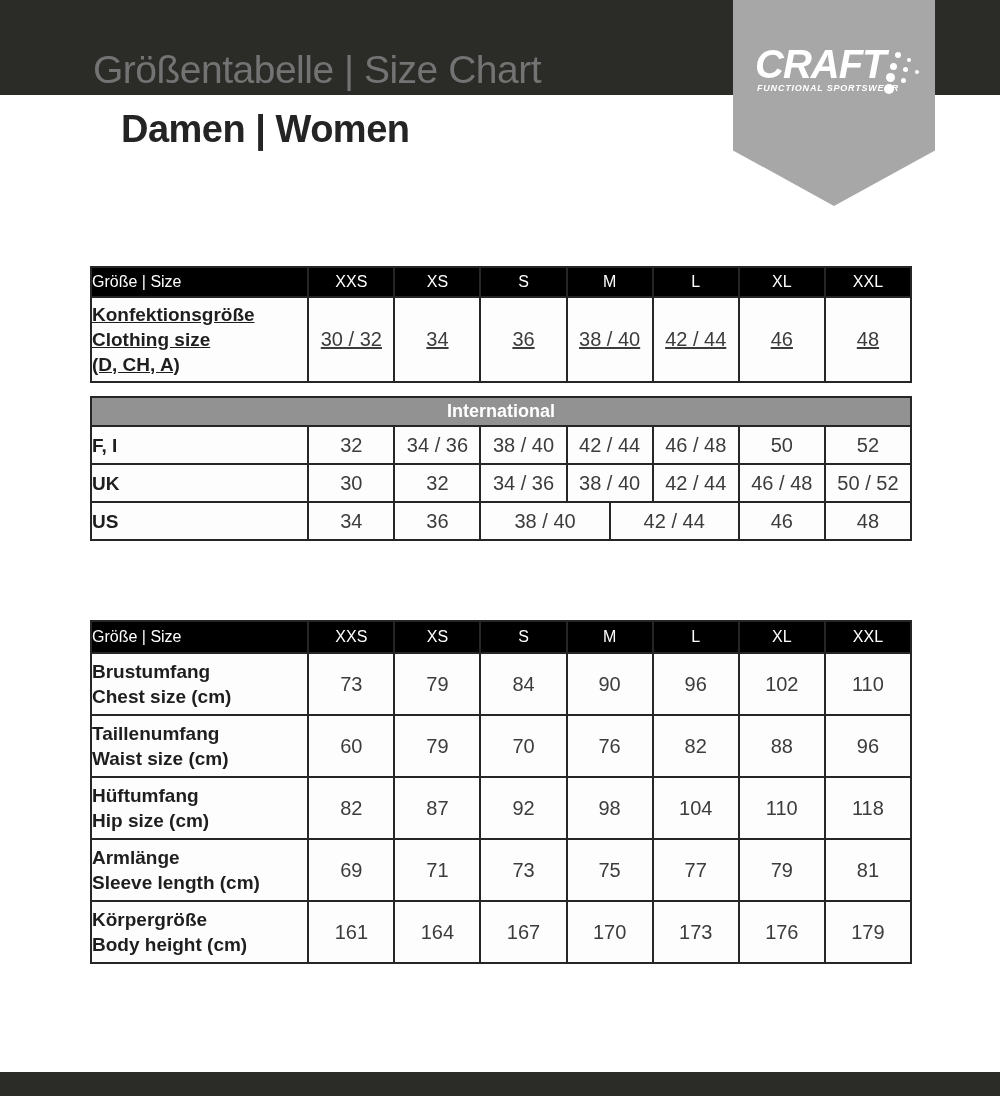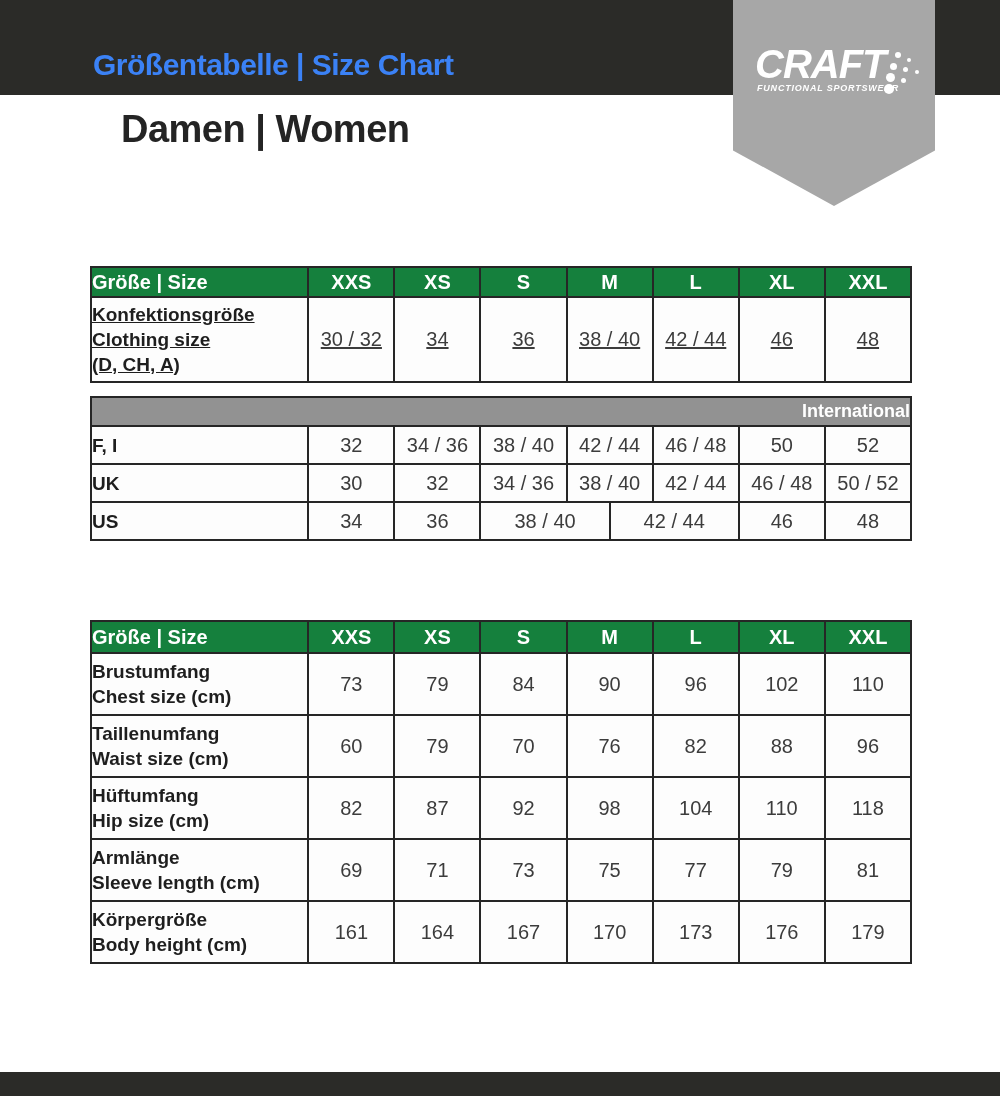--- a/index.html
+++ b/index.html
@@ -12,21 +12,21 @@
   }
   .page{position:absolute;inset:0;}
 
   
   .top-band{
     position:absolute;left:0;top:0;width:1000px;height:95px;
     background:#2b2b28;
   }
   .page-title{
     position:absolute;left:93px;top:50px;margin:0;
-    font-size:30px;font-weight:bold;color:#3b82f6;
+    font-size:39px;font-weight:normal;color:#737373;
     letter-spacing:-0.5px;white-space:nowrap;line-height:1;
   }
   .page-subtitle{
     position:absolute;left:121px;top:110px;margin:0;
     font-size:38px;font-weight:bold;color:#242424;
     letter-spacing:-0.5px;white-space:nowrap;line-height:1;
   }
 
   
   .pennant{
@@ -54,31 +54,31 @@
   }
   table.sizes td,table.sizes th{
     border:2px solid #262626;
     padding:0;margin:0;
   }
   .t1a{top:266px;}
   .t1b{top:396px;}
   .t2 {top:620px;}
 
   th.gh{
-    background:#15803d;color:#ffffff;
-    font-size:20px;font-weight:bold;
+    background:#000000;color:#ffffff;
+    font-size:16px;font-weight:normal;
   }
   th.label-h{text-align:left;padding-left:12px;}
   th.size-h{text-align:center;}
   th.h1{height:28px;}
   th.h2{height:30px;}
   td.band{
     background:#929292;color:#ffffff;
     font-size:18px;font-weight:bold;
-    text-align:right;padding-left:12px;height:27px;
+    text-align:center;padding-left:12px;height:27px;
   }
   td.lbl{
     text-align:left;padding-left:12px;
     font-size:19px;font-weight:bold;color:#1e1e1e;
     line-height:25px;vertical-align:middle;
   }
   td.val{
     text-align:center;vertical-align:middle;
     font-size:20px;font-weight:normal;color:#3c3c3c;
     letter-spacing:0;

